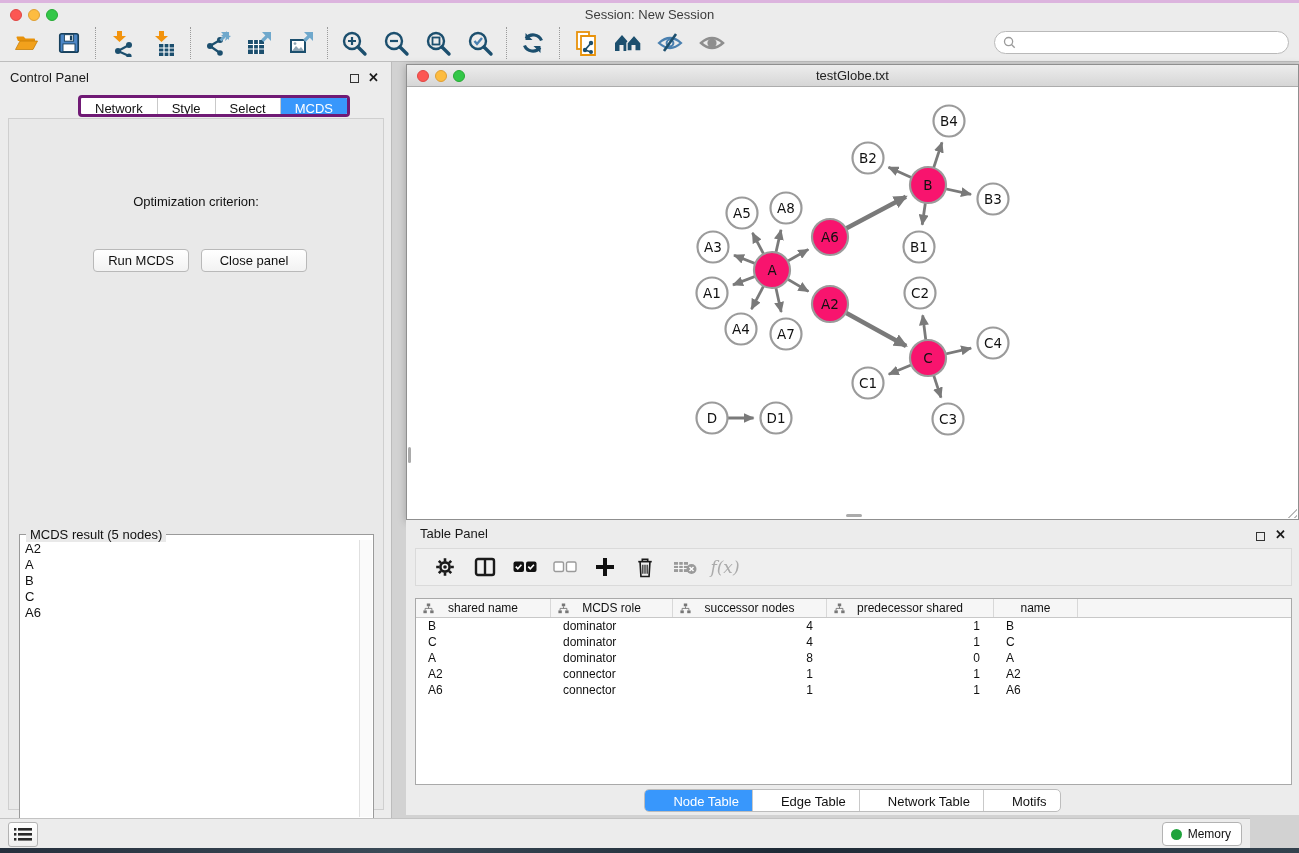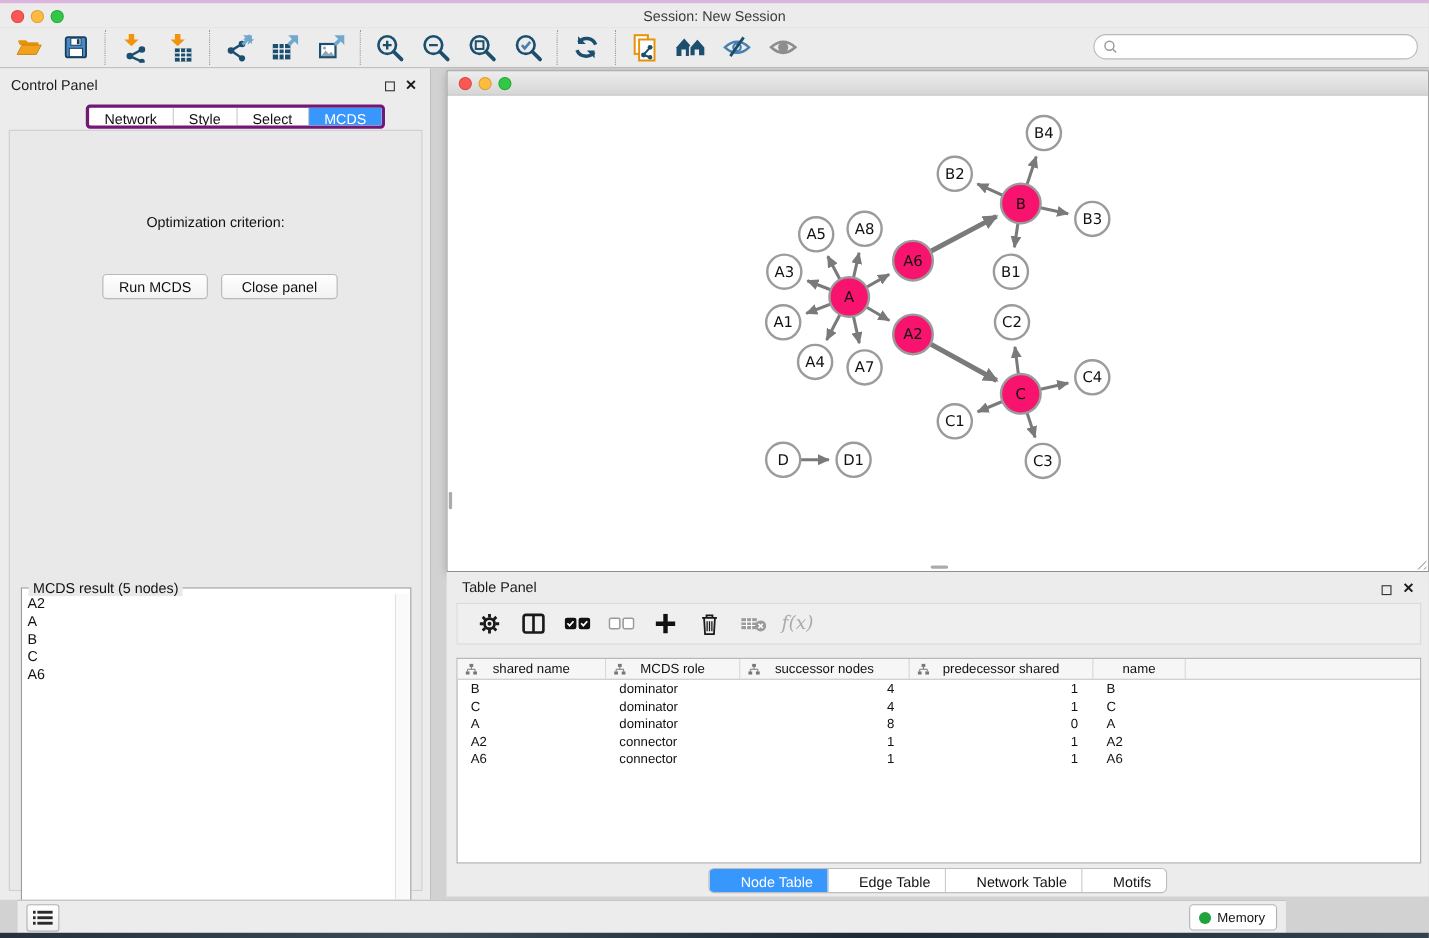--- a/index.html
+++ b/index.html
@@ -93,21 +93,21 @@
   .dt-cell { font-size:12px; color:#111; padding:1px 4px 0 12px; white-space:nowrap; overflow:hidden; }
   .dt-cell.num { text-align:right; padding-right:14px; }
 
   .tp-tabs { position:absolute; left:0; right:0; top:269px; display:flex; justify-content:center; }
   .tp-tabs-inner { display:flex; border:1px solid #BDBDBD; border-radius:5px; overflow:hidden; background:#fff; height:23px; }
   .tp-tab { font-size:13px; color:#111; padding:4px 13px 0 28px; border-right:1px solid #C9C9C9; cursor:pointer; }
   .tp-tab:last-child { border-right:none; }
   .tp-tab.selected { background:#3897FC; color:#fff; }
 
   
-  .status-bar { position:absolute; left:16px; top:818px; width:1153px; height:30px; background:#ECECEC; border-top:1px solid #C3C3C3; }
+  .status-bar { position:absolute; left:0; top:818px; width:1250px; height:30px; background:#ECECEC; border-top:1px solid #C3C3C3; }
   .list-btn { position:absolute; left:8px; top:3px; width:30px; height:25px; background:linear-gradient(#fff,#EFEFEF);
               border:1px solid #B3B3B3; border-radius:3px; cursor:pointer; display:flex; align-items:center; justify-content:center; }
   .memory-btn { position:absolute; right:8px; top:3px; height:24px; background:#fff; border:1px solid #B3B3B3;
                 border-radius:4px; display:flex; align-items:center; padding:0 10px 0 8px; cursor:pointer; }
   .memory-dot { width:11px; height:11px; border-radius:50%; background:#1FA33C; margin-right:6px; }
   .memory-label { font-size:12px; color:#111; }
   .desktop-strip { position:absolute; left:0; top:848px; width:1299px; height:5px;
                    background:linear-gradient(90deg,#26303d,#3a4a57 30%,#1e2a36 60%,#33424e); }
 </style>
 </head>
@@ -310,20 +310,21 @@
         <div class="result-scroll"></div>
       </div>
     </div>
   </div>
 
   <div class="net-window">
     <div class="net-titlebar">
       <span class="tl red"></span>
       <span class="tl yel"></span>
       <span class="tl grn"></span>
+      <div class="net-title">testGlobe.txt</div>
     </div>
     <div class="net-canvas">
       <svg id="graph-svg" width="891" height="432" viewBox="0 0 891 432">
         <defs>
           <marker id="arrow-n" markerUnits="userSpaceOnUse" markerWidth="12" markerHeight="10" refX="10" refY="5" orient="auto">
             <path d="M0 0L11 5L0 10z" fill="#7A7A7A"></path>
           </marker>
           <marker id="arrow-t" markerUnits="userSpaceOnUse" markerWidth="15" markerHeight="13" refX="12" refY="6.5" orient="auto">
             <path d="M0 0L14 6.5L0 13z" fill="#7A7A7A"></path>
           </marker>

